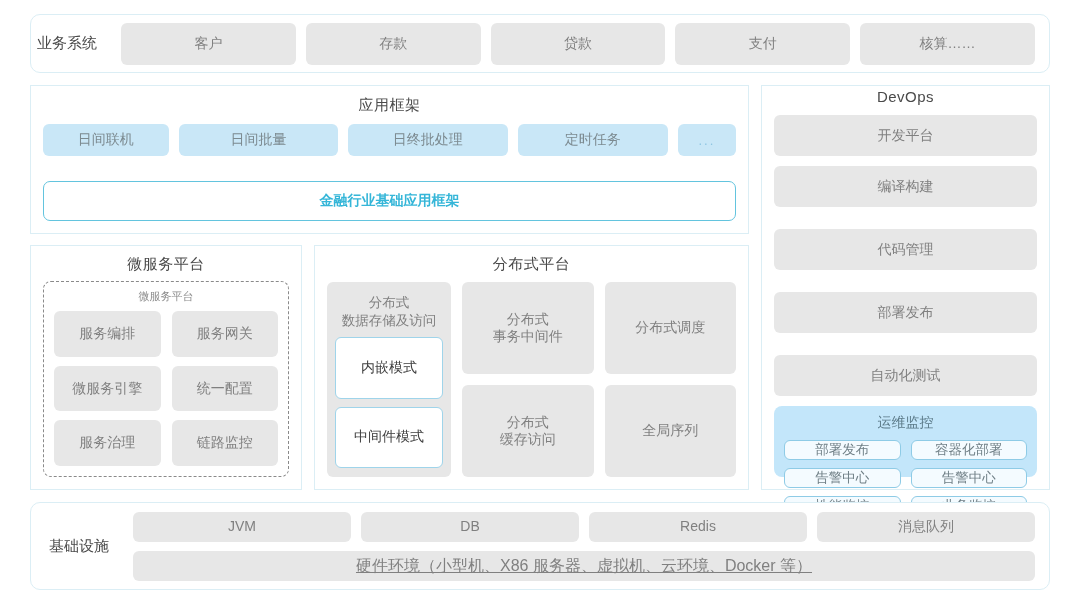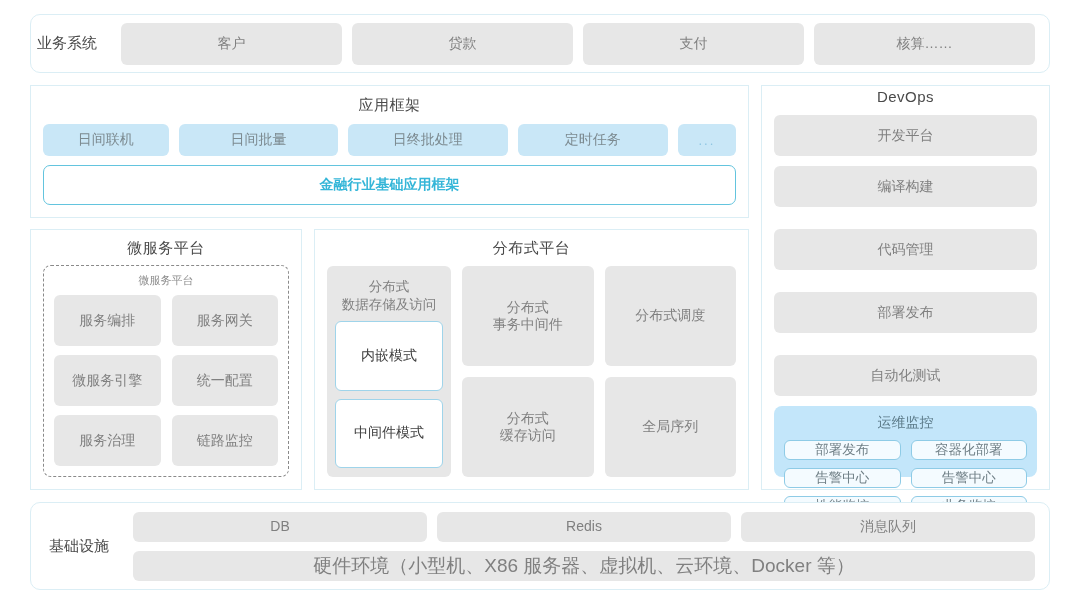--- a/index.html
+++ b/index.html
@@ -81,21 +81,21 @@
   .appfw-chips .chip-blue{height:32px;}
   .appfw-chips .c1{flex:2.05;}
   .appfw-chips .c2{flex:2.6;}
   .appfw-chips .c3{flex:2.6;}
   .appfw-chips .c4{flex:2.45;}
   .appfw-chips .c5{flex:.95;}
   .dots{letter-spacing:2px;color:#8fc6e2;font-size:13px;}
   .fw-band{
     height:38px;border:1px solid #63c4de;border-radius:7px;background:#fff;
     display:flex;align-items:center;justify-content:center;
-    color:#35b6d8;font-size:14px;font-weight:bold;
+    color:#35b6d8;font-size:14px;font-weight:bold;margin-top:16px;
   }
 
   
   .lower{display:flex;gap:12px;flex:1;min-height:0;}
   .msp{width:272px;flex:0 0 272px;padding:9px 12px 12px 12px;display:flex;flex-direction:column;}
   .msp-inner{
     border:1px dashed #8a8a8a;border-radius:8px;
     margin-top:7px;flex:1;
     padding:7px 10px 10px 10px;
     display:flex;flex-direction:column;
@@ -129,31 +129,32 @@
   
   .infra{
     display:flex;align-items:center;
     border:1px solid #dbeef5;border-radius:10px;background:#fff;
     margin-top:12px;height:88px;padding:0 14px 0 18px;box-sizing:border-box;flex:0 0 auto;
   }
   .infra-label{font-size:15px;color:#4a4a4a;width:84px;flex:0 0 auto;}
   .infra-right{flex:1;display:flex;flex-direction:column;gap:9px;}
   .infra-top{display:flex;gap:10px;}
   .infra-top .chip{flex:1;height:30px;font-size:14px;}
-  .infra-bottom .chip{height:30px;font-size:19px;}
+  .infra-bottom .chip{height:30px;font-size:16px;text-decoration:underline;}
 </style>
 </head>
 <body>
 
 <div class="page">
 
   <div class="biz-row">
     <div class="biz-label">业务系统</div>
     <div class="biz-chips">
       <div class="chip">客户</div>
+      <div class="chip">存款</div>
       <div class="chip">贷款</div>
       <div class="chip">支付</div>
       <div class="chip">核算……</div>
     </div>
   </div>
 
   <div class="middle">
 
     <div class="mid-left">
 
@@ -232,20 +233,21 @@
         </div>
       </div>
     </div>
 
   </div>
 
   <div class="infra">
     <div class="infra-label">基础设施</div>
     <div class="infra-right">
       <div class="infra-top">
+        <div class="chip">JVM</div>
         <div class="chip">DB</div>
         <div class="chip">Redis</div>
         <div class="chip">消息队列</div>
       </div>
       <div class="infra-bottom">
         <div class="chip">硬件环境（小型机、X86 服务器、虚拟机、云环境、Docker 等）</div>
       </div>
     </div>
   </div>
 

